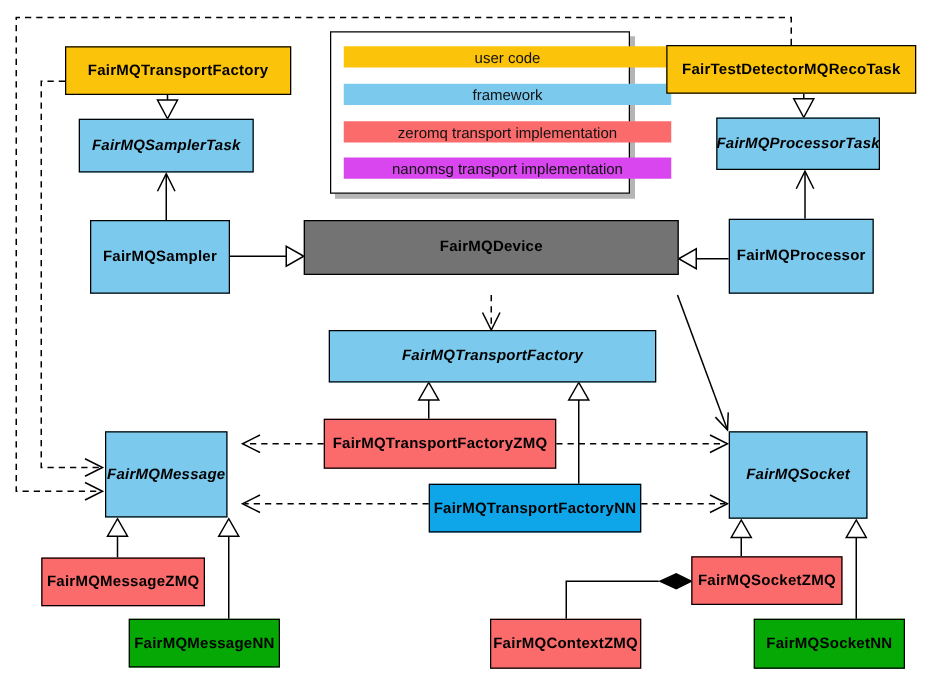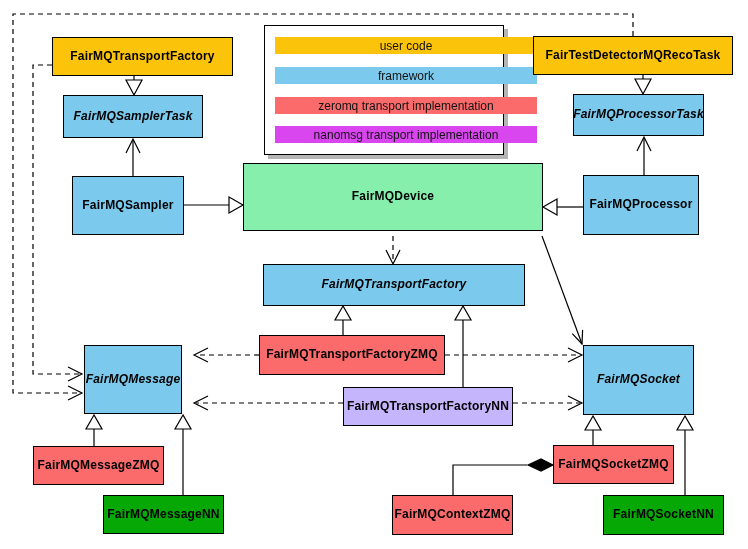--- a/index.html
+++ b/index.html
@@ -157,29 +157,29 @@
   <div class="node fill-user" style="left: 52px; top: 37px; width: 181px; height: 39px; background-color: rgb(252, 195, 11);" data-bind="diagram.nodes.test_detector_digi_loader.label" data-bind-bg="diagram.legend.items.0.color">FairMQTransportFactory</div>
 
   <div class="node fill-framework abstract" style="left: 63px; top: 95px; width: 140px; height: 43px; background-color: rgb(123, 202, 238);" data-bind="diagram.nodes.fairmq_sampler_task.label" data-bind-bg="diagram.legend.items.1.color">FairMQSamplerTask</div>
 
   <div class="node fill-user" style="left: 533px; top: 36px; width: 200px; height: 39px; background-color: rgb(252, 195, 11);" data-bind="diagram.nodes.fair_test_detector_mq_reco_task.label" data-bind-bg="diagram.legend.items.0.color">FairTestDetectorMQRecoTask</div>
 
   <div class="node fill-framework" style="left: 72px; top: 176px; width: 112px; height: 59px; background-color: rgb(123, 202, 238);" data-bind="diagram.nodes.fairmq_sampler.label" data-bind-bg="diagram.legend.items.1.color">FairMQSampler</div>
 
   <div class="node fill-framework abstract" style="left: 573px; top: 94px; width: 131px; height: 42px; background-color: rgb(123, 202, 238);" data-bind="diagram.nodes.fairmq_processor_task.label" data-bind-bg="diagram.legend.items.1.color">FairMQProcessorTask</div>
 
-  <div class="node fill-framework" style="left: 243px; top: 163px; width: 300px; height: 68px; background-color: #86efac;" data-bind="diagram.nodes.fairmq_device.label" data-bind-bg="diagram.legend.items.1.color">FairMQDevice</div>
+  <div class="node fill-framework" style="left: 243px; top: 176px; width: 300px; height: 44px; background-color: #737373;" data-bind="diagram.nodes.fairmq_device.label" data-bind-bg="diagram.legend.items.1.color">FairMQDevice</div>
 
   <div class="node fill-framework" style="left: 583px; top: 175px; width: 116px; height: 60px; background-color: rgb(123, 202, 238);" data-bind="diagram.nodes.fairmq_processor.label" data-bind-bg="diagram.legend.items.1.color">FairMQProcessor</div>
 
   <div class="node fill-framework abstract" style="left: 263px; top: 264px; width: 262px; height: 42px; background-color: rgb(123, 202, 238);" data-bind="diagram.nodes.fairmq_transport_factory.label" data-bind-bg="diagram.legend.items.1.color">FairMQTransportFactory</div>
 
   <div class="node fill-zmq" style="left: 259px; top: 335px; width: 186px; height: 40px; background-color: rgb(251, 107, 107);" data-bind="diagram.nodes.fairmq_transport_factory_zmq.label" data-bind-bg="diagram.legend.items.2.color">FairMQTransportFactoryZMQ</div>
 
-  <div class="node fill-nn" style="left: 343px; top: 387px; width: 170px; height: 39px; background-color: #c4b5fd;" data-bind="diagram.nodes.fairmq_transport_factory_nn.label" data-bind-bg="diagram.legend.items.3.color">FairMQTransportFactoryNN</div>
+  <div class="node fill-nn" style="left: 343px; top: 387px; width: 170px; height: 39px; background-color: #0ea5e9;" data-bind="diagram.nodes.fairmq_transport_factory_nn.label" data-bind-bg="diagram.legend.items.3.color">FairMQTransportFactoryNN</div>
 
   <div class="node fill-framework abstract" style="left: 84px; top: 345px; width: 98px; height: 69px; background-color: rgb(123, 202, 238);" data-bind="diagram.nodes.fairmq_message.label" data-bind-bg="diagram.legend.items.1.color">FairMQMessage</div>
 
   <div class="node fill-framework abstract" style="left: 583px; top: 345px; width: 111px; height: 70px; background-color: rgb(123, 202, 238);" data-bind="diagram.nodes.fairmq_socket.label" data-bind-bg="diagram.legend.items.1.color">FairMQSocket</div>
 
   <div class="node fill-zmq" style="left: 33px; top: 446px; width: 131px; height: 39px; background-color: rgb(251, 107, 107);" data-bind="diagram.nodes.fairmq_message_zmq.label" data-bind-bg="diagram.legend.items.2.color">FairMQMessageZMQ</div>
 
   <div class="node fill-nn" style="left: 103px; top: 495px; width: 121px; height: 39px; background-color: rgb(5, 168, 5);" data-bind="diagram.nodes.fairmq_message_nn.label" data-bind-bg="diagram.legend.items.3.color">FairMQMessageNN</div>
 
   <div class="node fill-zmq" style="left: 553px; top: 445px; width: 121px; height: 39px; background-color: rgb(251, 107, 107);" data-bind="diagram.nodes.fairmq_socket_zmq.label" data-bind-bg="diagram.legend.items.2.color">FairMQSocketZMQ</div>

